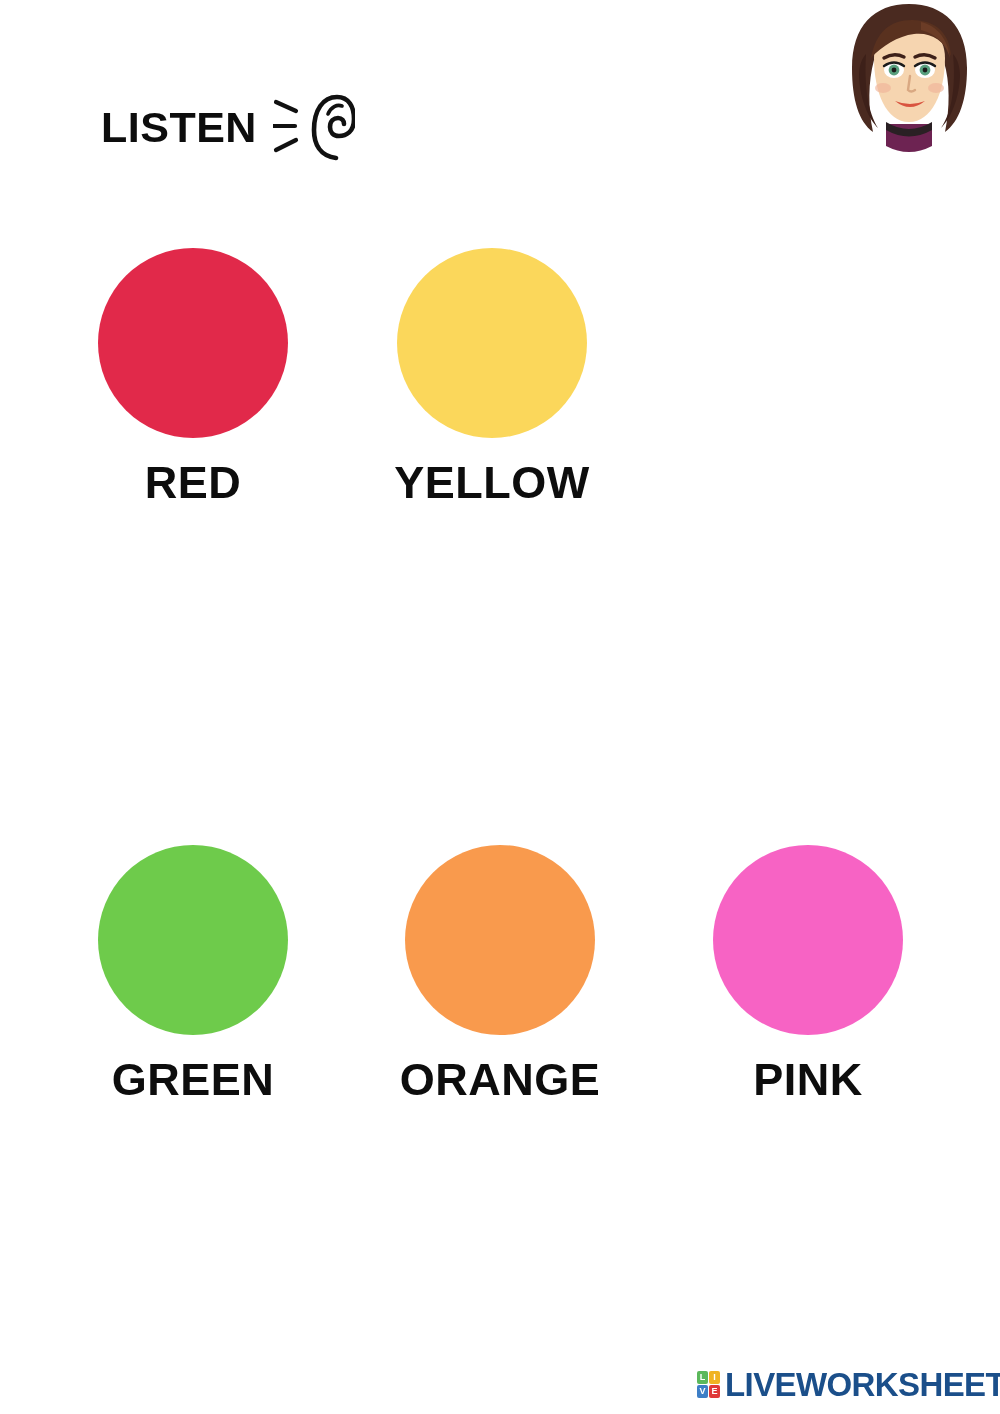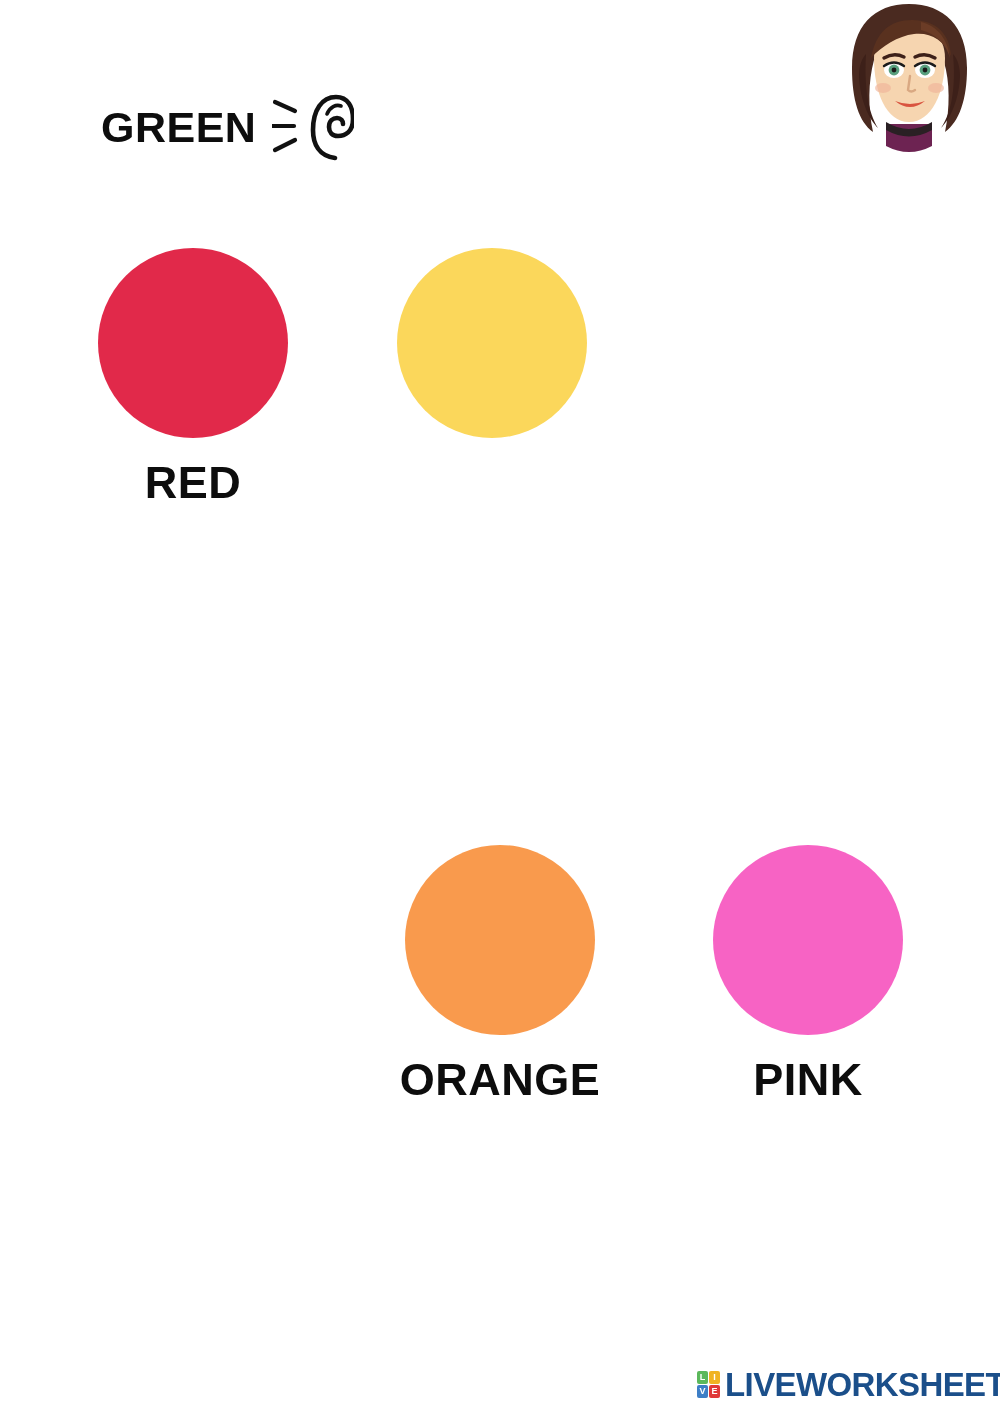--- a/index.html
+++ b/index.html
@@ -121,21 +121,21 @@
     color: #1b4f8a;
     line-height: 1;
   }
 </style>
 </head>
 <body>
 
 <div class="page">
 
   <div class="listen-block">
-    <div class="listen-text">GREEN</div>
+    <div class="listen-text">LISTEN</div>
     <span class="ear-icon">
       <svg viewBox="0 0 82 70" width="82" height="70" xmlns="http://www.w3.org/2000/svg">
         <g fill="none" stroke="#111111" stroke-width="4.2" stroke-linecap="round">
           <line x1="3" y1="10" x2="23" y2="19"></line>
           <line x1="0" y1="34" x2="22" y2="34"></line>
           <line x1="3" y1="58" x2="23" y2="48"></line>
         </g>
         <path d="M63 66 C47 64 41 52 41 38 C41 18 50 5 64 5 C76 5 81 15 81 27 C81 40 73 44 66 44 C60 44 57 40 57 35 C57 29 61 26 65 26 C69 26 71 29 71 32" fill="none" stroke="#111111" stroke-width="4.6" stroke-linecap="round" stroke-linejoin="round"></path>
         <path d="M55 22 C58 15 64 12 69 14" fill="none" stroke="#111111" stroke-width="3.6" stroke-linecap="round"></path>
       </svg>
@@ -185,23 +185,28 @@
 
   <div class="grid">
 
     <div class="swatch-cell row1 col1">
       <div class="swatch-dot" style="background:#E1294A"></div>
       <div class="swatch-label">RED</div>
     </div>
 
     <div class="swatch-cell row1 col2">
       <div class="swatch-dot" style="background:#FBD75B"></div>
-    </div>
-
-
+      <div class="swatch-label">YELLOW</div>
+    </div>
+
+
+    <div class="swatch-cell row2 col1">
+      <div class="swatch-dot" style="background:#6ECB4B"></div>
+      <div class="swatch-label">GREEN</div>
+    </div>
 
     <div class="swatch-cell row2 col3">
       <div class="swatch-dot" style="background:#F763C4"></div>
       <div class="swatch-label">PINK</div>
     </div>
 
     <div class="swatch-cell row2 col2b">
       <div class="swatch-dot" style="background:#F99A4D"></div>
       <div class="swatch-label">ORANGE</div>
     </div>

